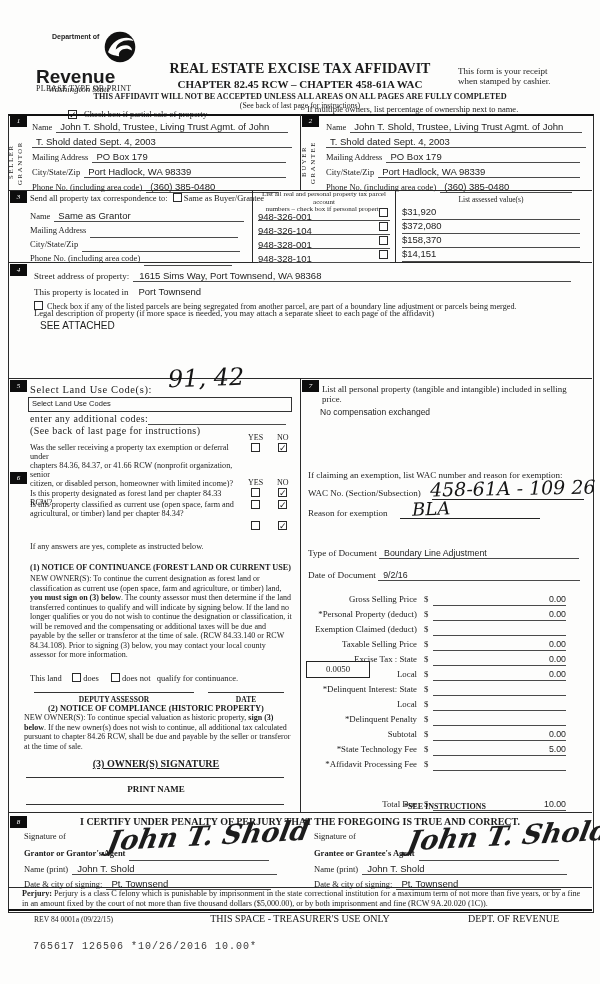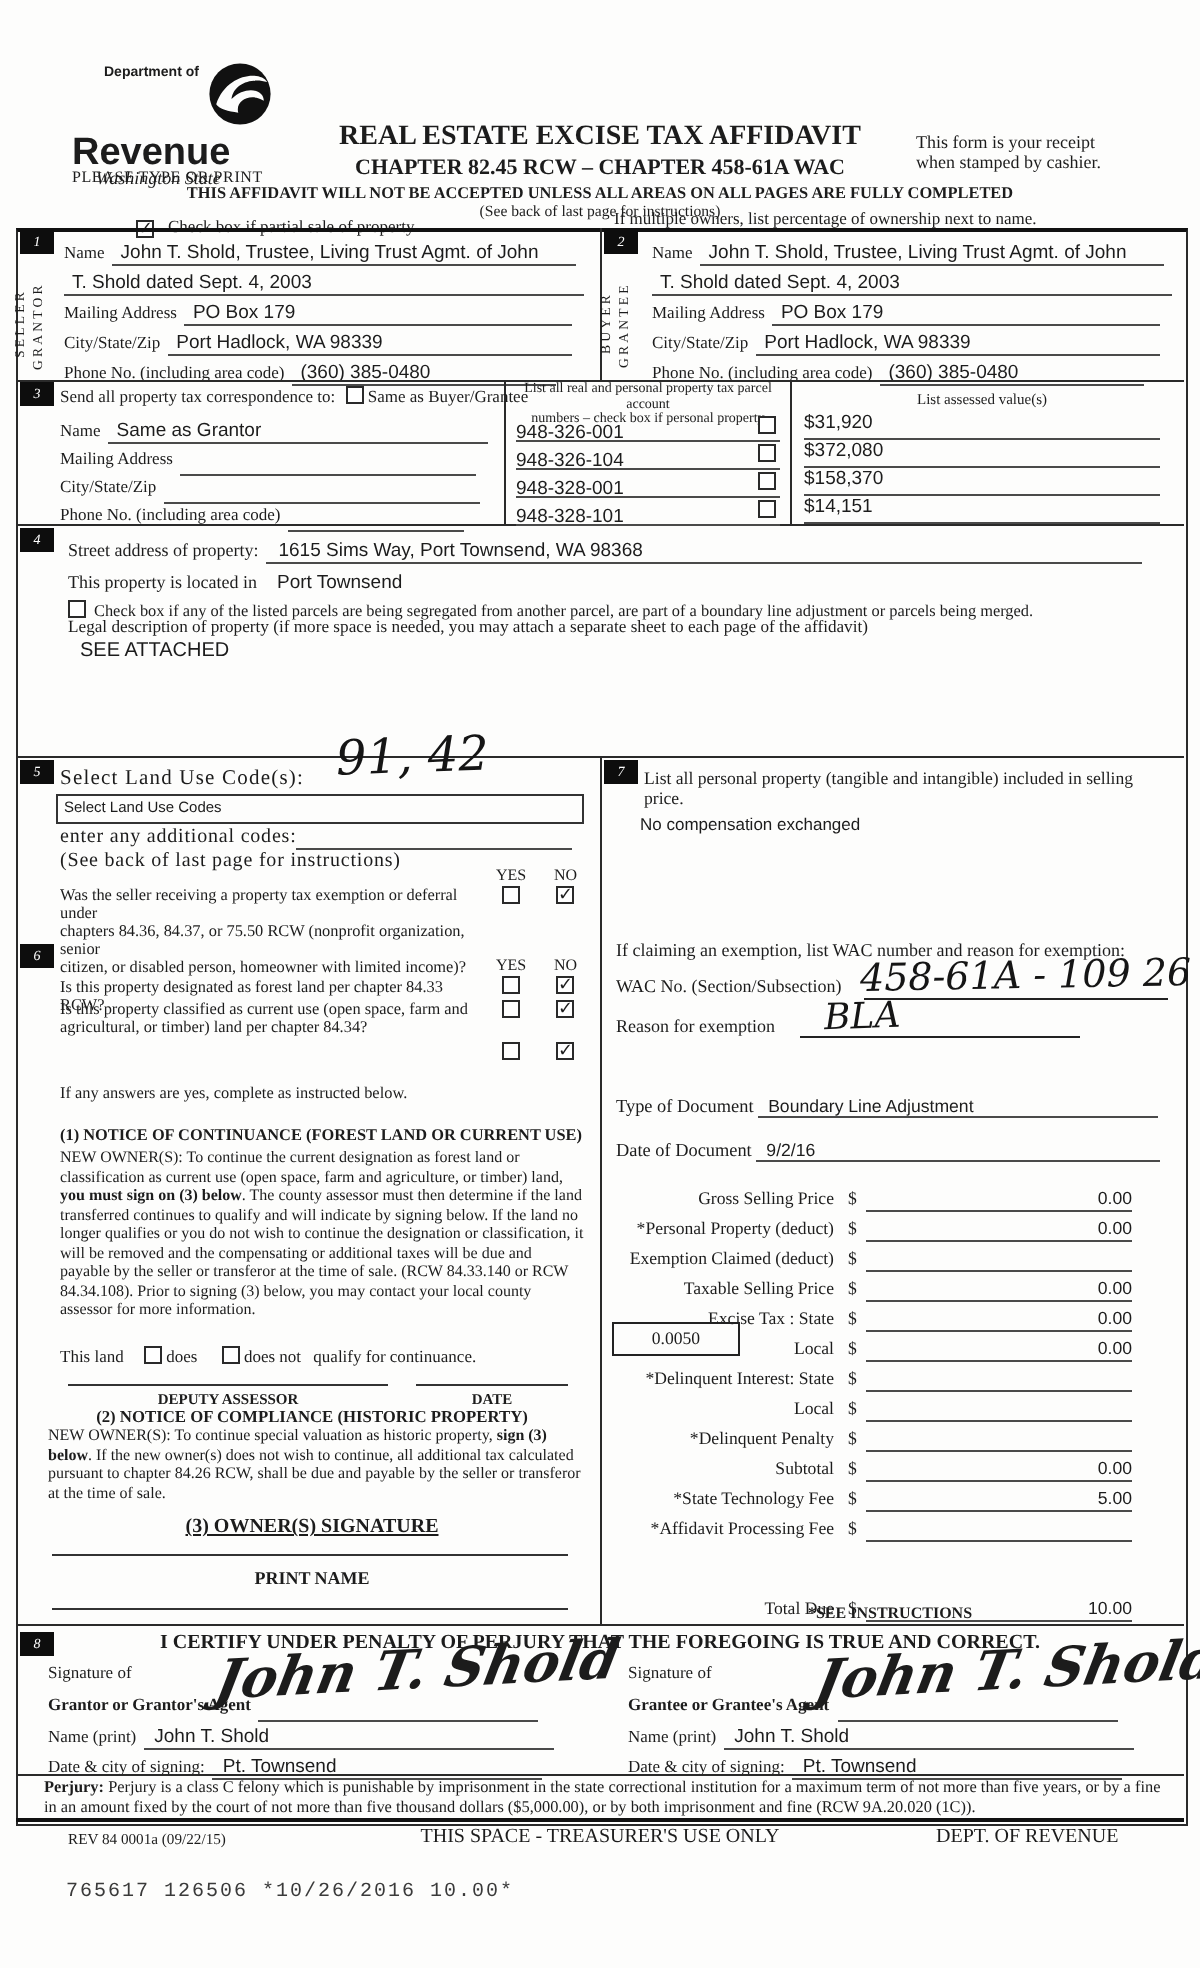--- a/index.html
+++ b/index.html
@@ -177,21 +177,21 @@
     <span class="sans" style="font-size:7.5px;line-height:12px;padding-left:3px;display:block;">Select Land Use Codes</span>
   </div>
   <div class="r serif" style="left:30px;top:413px;font-size:10px;letter-spacing:.4px;">
     <span>enter any additional codes:</span><span class="ul" style="display:inline-block;width:138px;">&nbsp;</span>
   </div>
   <div class="r serif" style="left:30px;top:425px;font-size:10px;letter-spacing:.4px;">(See back of last page for instructions)</div>
   <span class="r serif" style="left:248px;top:433px;font-size:8px;">YES</span>
   <span class="r serif" style="left:277px;top:433px;font-size:8px;">NO</span>
   <div class="r q" style="left:30px;top:443px;width:212px;">
     <div>Was the seller receiving a property tax exemption or deferral under</div>
-    <div>chapters 84.36, 84.37, or 75.50 RCW (nonprofit organization, senior</div>
+    <div>chapters 84.36, 84.37, or 41.66 RCW (nonprofit organization, senior</div>
     <div>citizen, or disabled person, homeowner with limited income)?</div>
   </div>
   <span class="cb r" style="left:251px;top:443px;"></span>
   <span class="cb r" style="left:278px;top:443px;">✓</span>
 
   <div class="r numbox" style="left:10px;top:472px;">6</div>
   <span class="r serif" style="left:248px;top:478px;font-size:8px;">YES</span>
   <span class="r serif" style="left:277px;top:478px;font-size:8px;">NO</span>
 
   <div class="r q" style="left:30px;top:489px;width:212px;">Is this property designated as forest land per chapter 84.33 RCW?</div>

